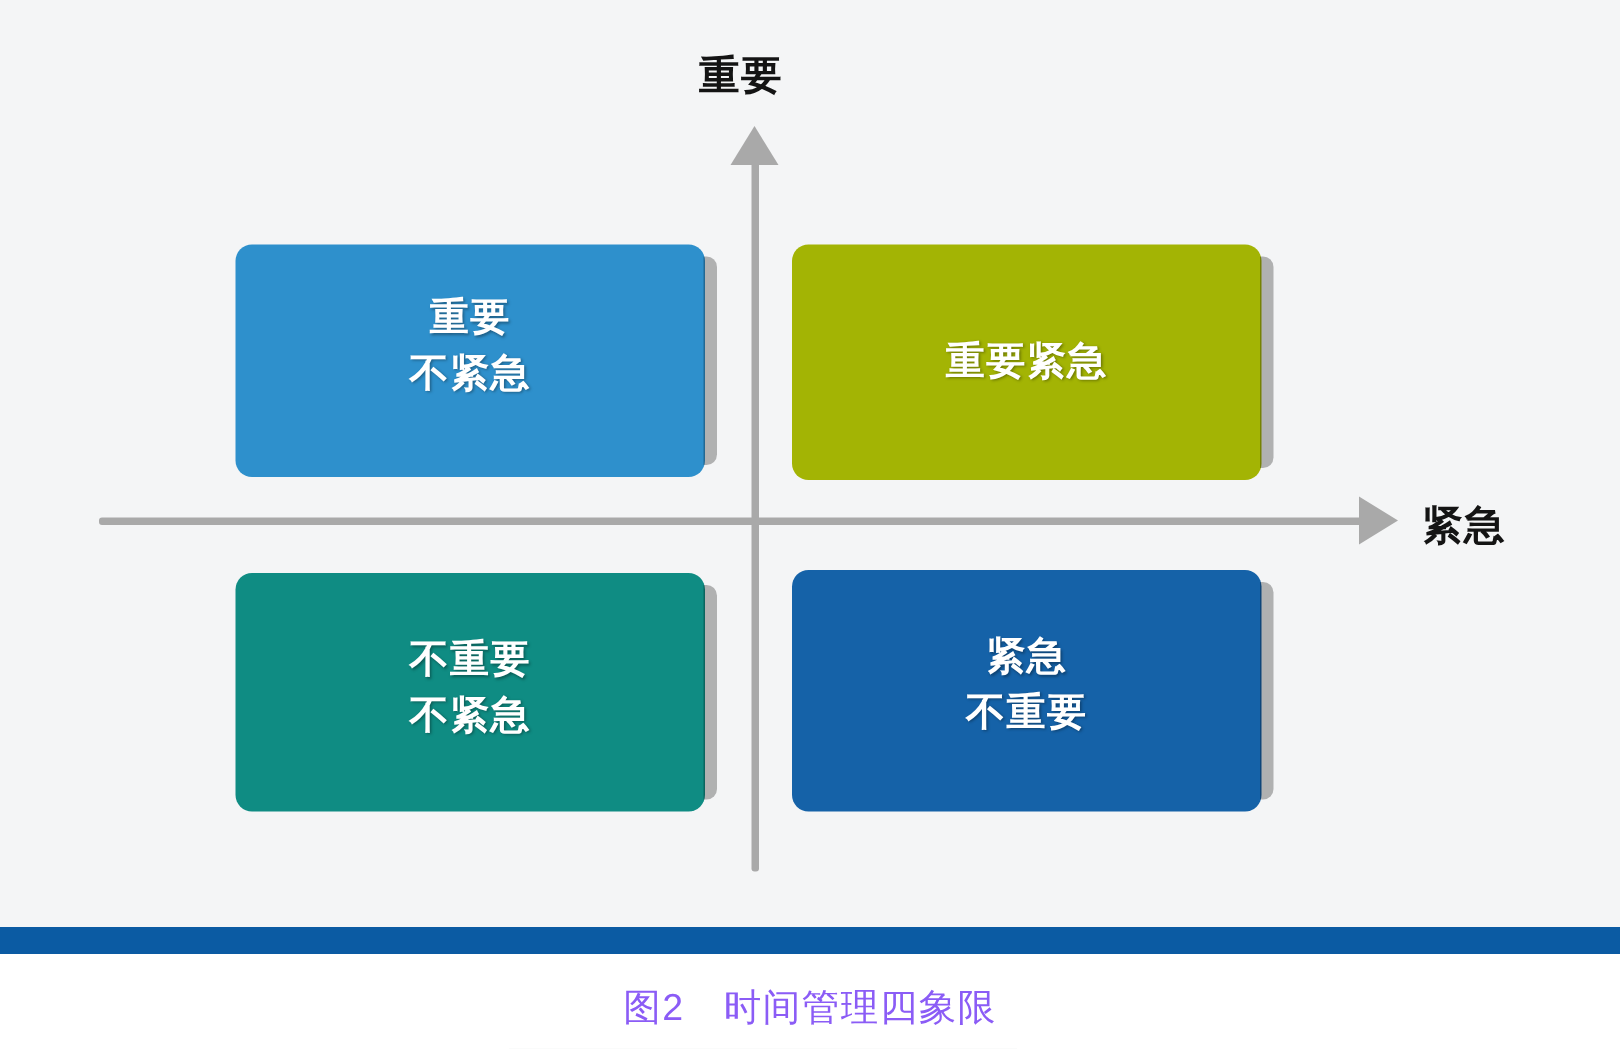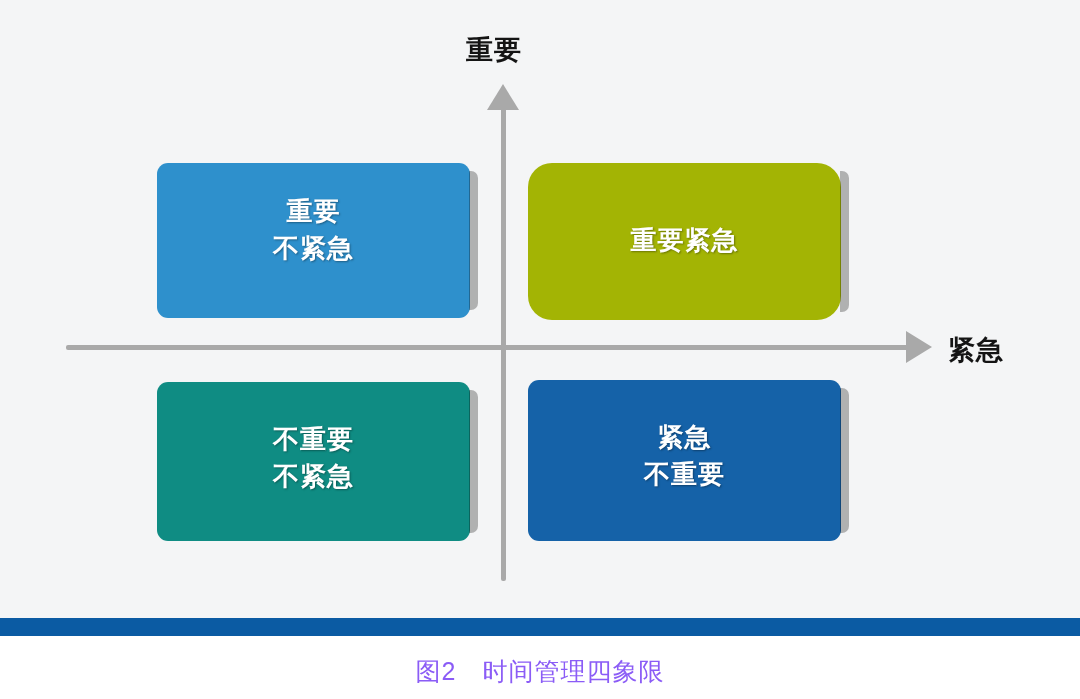--- a/index.html
+++ b/index.html
@@ -116,21 +116,20 @@
 
   #box-tl {
     left: 157px; top: 163px; width: 313px; height: 155px;
     background: #2e90cc;
     padding-bottom: 22px;
   }
   #box-tr {
     left: 528px; top: 163px; width: 313px; height: 157px;
     background: #a3b404;
     padding-bottom: 2px;
-    border-radius: 24px;
   }
   #box-bl {
     left: 157px; top: 382px; width: 313px; height: 159px;
     background: #0f8c83;
     padding-bottom: 8px;
   }
   #box-br {
     left: 528px; top: 380px; width: 313px; height: 161px;
     background: #1562a8;
     padding-bottom: 10px;

